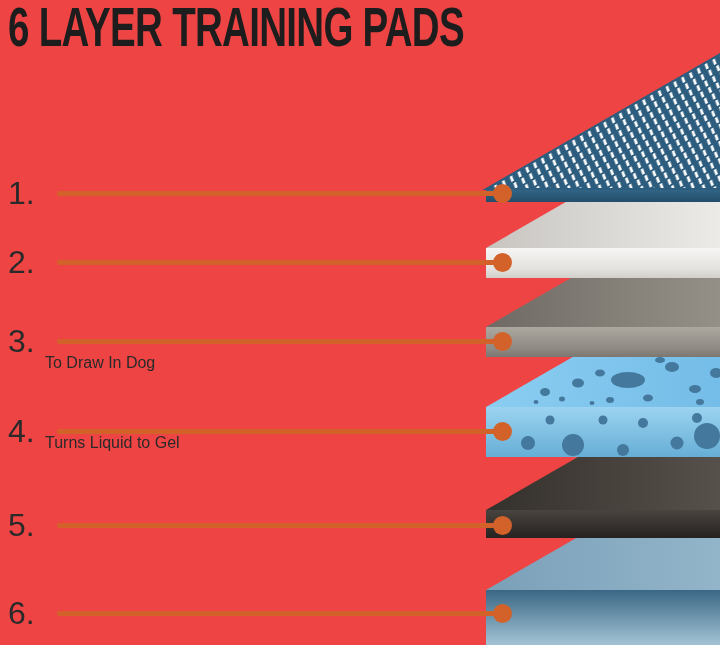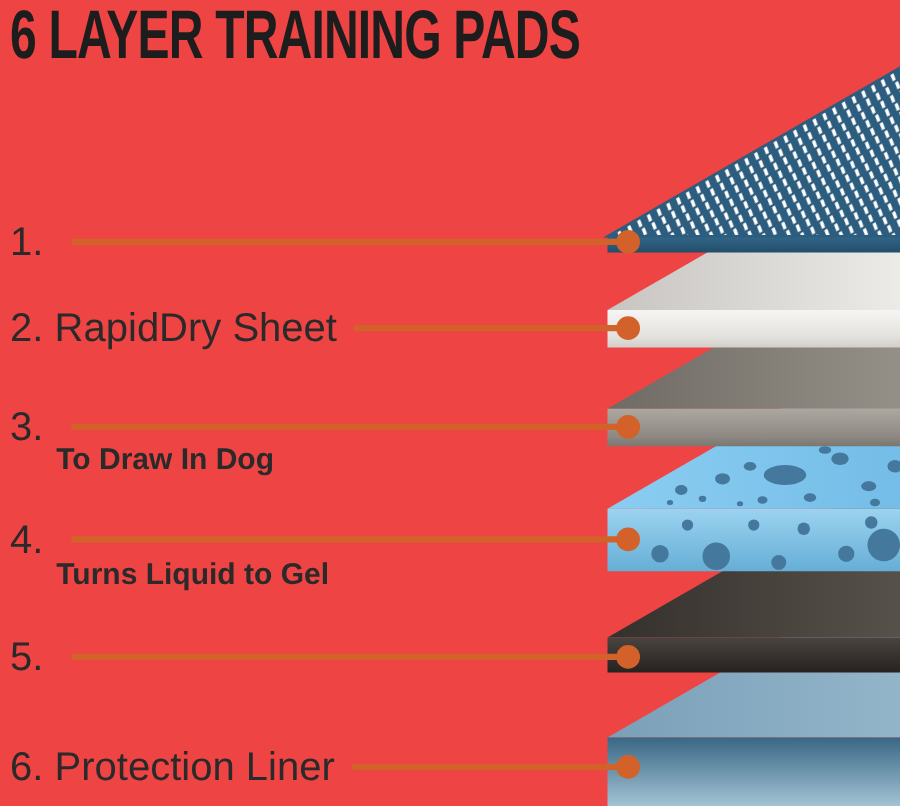--- a/index.html
+++ b/index.html
@@ -15,24 +15,24 @@
   }
   .label-row{
     position:absolute;left:8px;width:504px;height:40px;
     display:flex;align-items:center;z-index:2;
     font-size:32px;color:#2a2a2a;white-space:nowrap;
   }
   .label-row .num{margin-right:9px;}
   .label-row .lead-line{flex:1;height:5px;background:#d2622a;margin-left:13px;border-radius:2px;min-width:20px;}
   .label-row .lead-dot{flex:none;width:19px;height:19px;border-radius:50%;background:#d2622a;margin-left:-2px;}
   .sublabel{
-    position:absolute;left:45px;font-size:24px;color:#2a2a2a;z-index:2;white-space:nowrap;font-weight:bold;
+    position:absolute;left:45px;font-size:16px;color:#2a2a2a;z-index:2;white-space:nowrap;
   }
   #sublabel-3{top:354px;}
-  #sublabel-4{top:446px;}
+  #sublabel-4{top:434px;}
   .row-1{top:173px;} .row-2{top:242px;} .row-3{top:321px;}
   .row-4{top:411px;} .row-5{top:505px;} .row-6{top:593px;}
 </style>
 </head>
 <body>
 
 <div id="stage">
 
   <svg id="diagram-svg" width="720" height="645" viewBox="0 0 720 645">
     <defs>
@@ -150,21 +150,20 @@
   <div class="title">6 LAYER TRAINING PADS</div>
 
   <div class="label-row row-1">
     <span class="num">1.</span>
     <div class="lead-line"></div>
     <div class="lead-dot"></div>
   </div>
 
   <div class="label-row row-2">
     <span class="num">2.</span>
-      <span>RapidDry Sheet</span>
     <div class="lead-line"></div>
     <div class="lead-dot"></div>
   </div>
 
   <div class="label-row row-3">
     <span class="num">3.</span>
     <div class="lead-line"></div>
     <div class="lead-dot"></div>
   </div>
   <div class="sublabel" id="sublabel-3">To Draw In Dog</div>
@@ -177,18 +176,17 @@
   <div class="sublabel" id="sublabel-4">Turns Liquid to Gel</div>
 
   <div class="label-row row-5">
     <span class="num">5.</span>
     <div class="lead-line"></div>
     <div class="lead-dot"></div>
   </div>
 
   <div class="label-row row-6">
     <span class="num">6.</span>
-      <span>Protection Liner</span>
     <div class="lead-line"></div>
     <div class="lead-dot"></div>
   </div>
 
 </div>
 
 </body></html>

